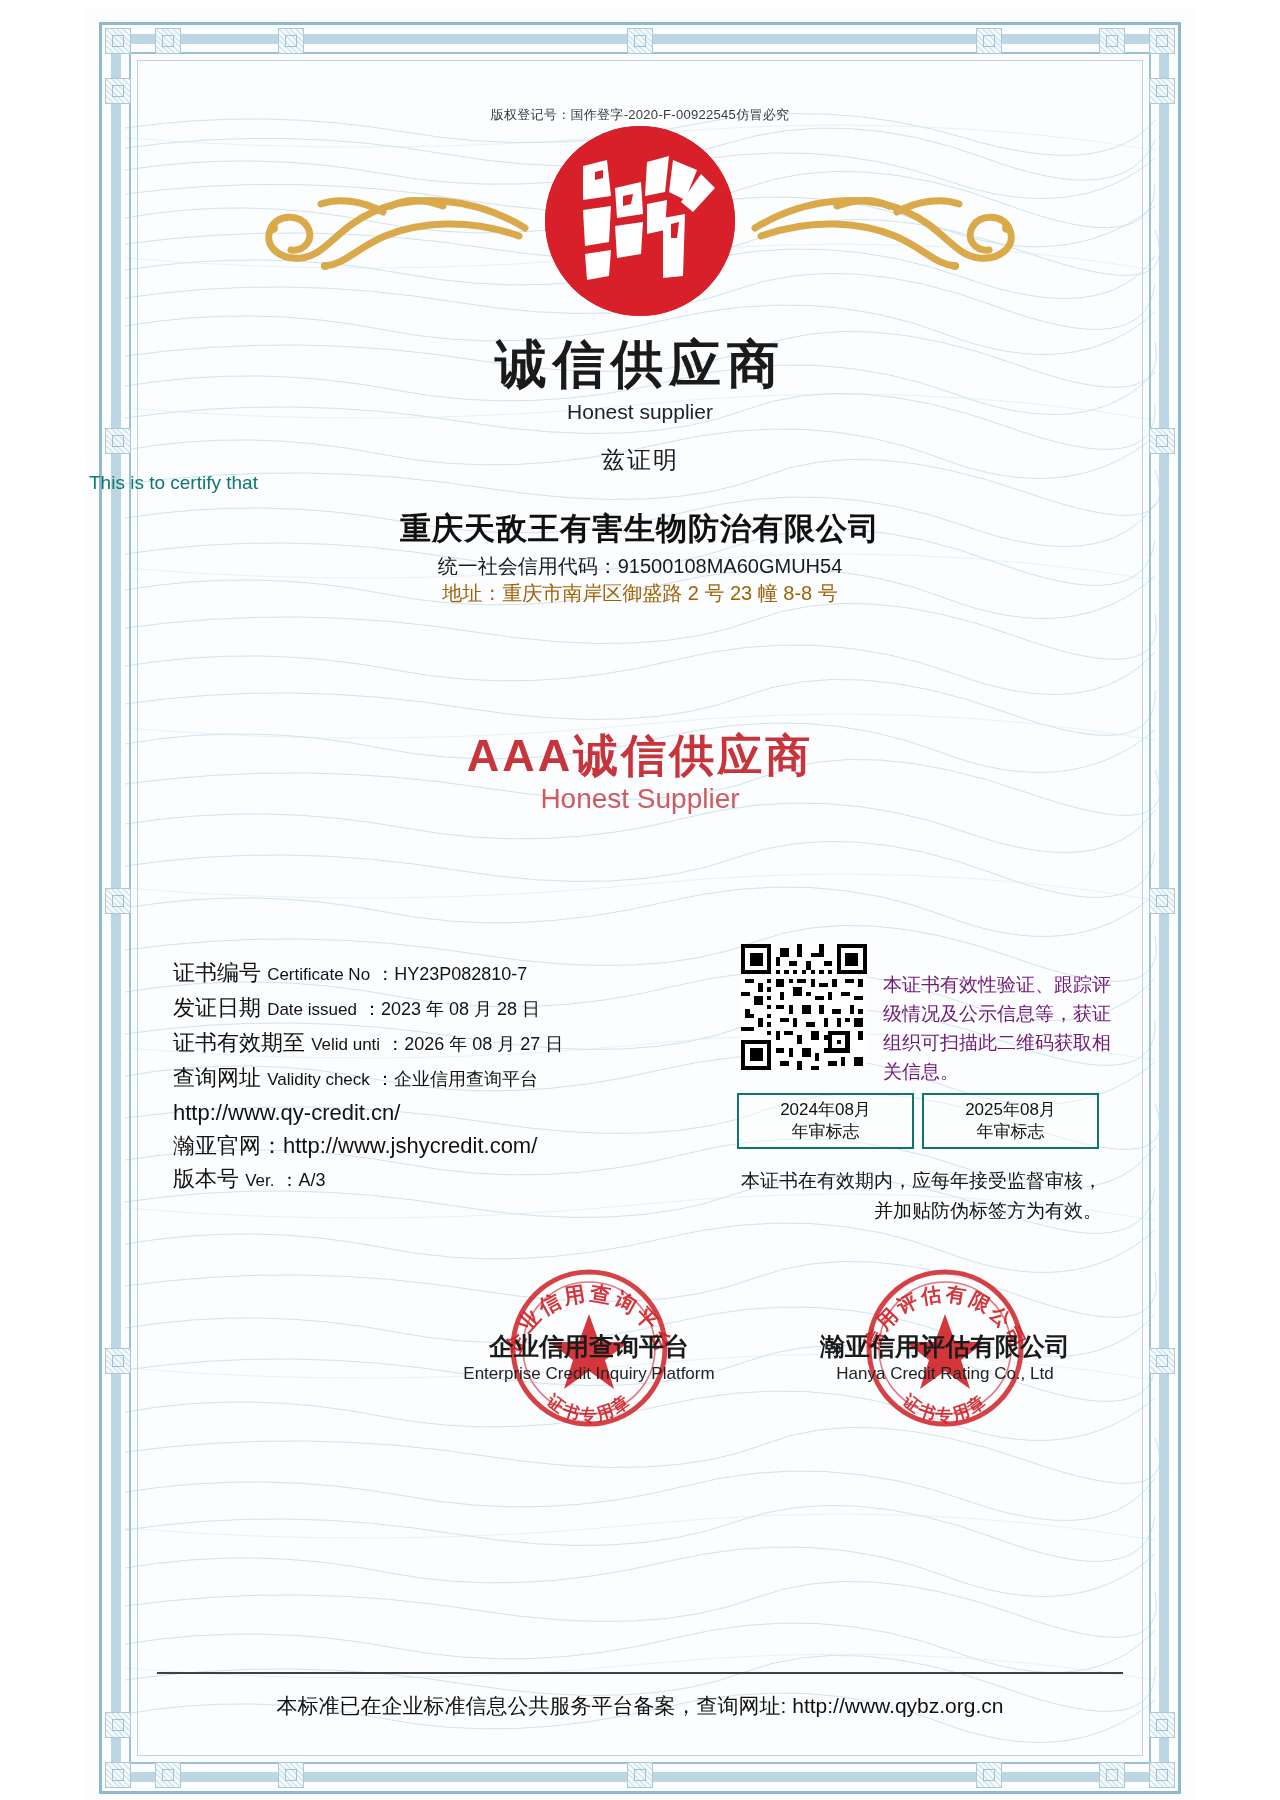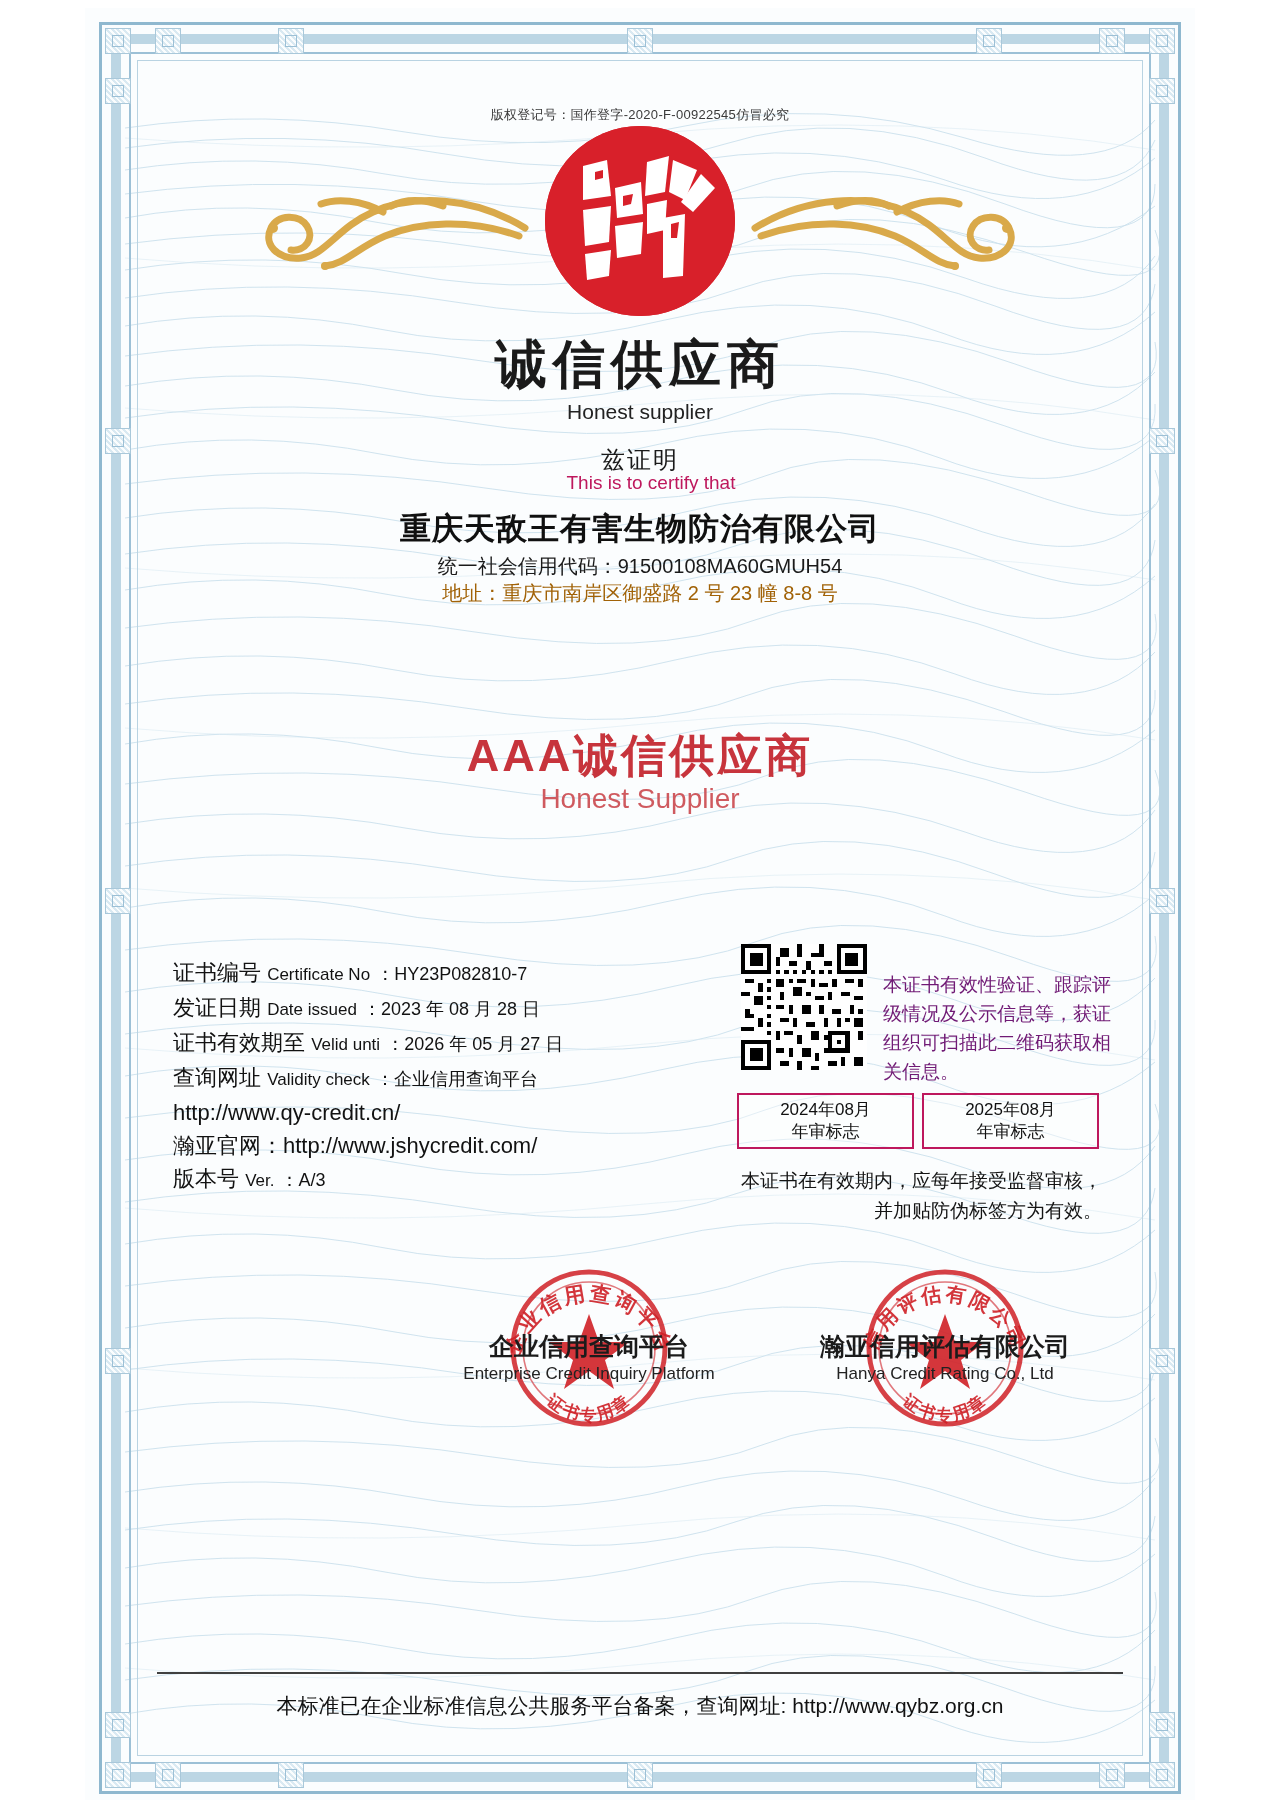--- a/index.html
+++ b/index.html
@@ -100,22 +100,22 @@
     position:absolute; top:392px; left:0; width:100%;
     text-align:center;
     font-size:21px; color:#222;
   }
   .certify-cn {
     position:absolute; top:436px; left:0; width:100%;
     text-align:center; font-size:24px; color:#1a1a1a;
     letter-spacing:2px;
   }
   .certify-en {
-    position:absolute; top:464px; left:11px; width:100%;
-    text-align:center; font-size:19px; color:#be185d;
+    position:absolute; top:464px; left:4px; width:100%;
+    font-size:19px; color:#0f766e;
   }
   .company {
     position:absolute; top:500px; left:0; width:100%;
     text-align:center;
     font-size:31px; font-weight:bold; color:#101010;
     letter-spacing:1px;
   }
   .code-line {
     position:absolute; top:545px; left:0; width:100%;
     text-align:center; font-size:20px; color:#1a1a1a;
@@ -161,21 +161,21 @@
     position:absolute; left:798px; top:962px; width:230px;
     font-size:19px; line-height:29px; color:#701a75;
     text-align:left;
   }
   .stamps-row {
     position:absolute; left:652px; top:1085px; width:362px;
     display:flex; gap:8px;
   }
   .year-box {
     flex:1; height:56px;
-    border:2px solid #be185d;
+    border:2px solid #0f766e;
     display:flex; flex-direction:column;
     align-items:center; justify-content:center;
     font-size:17px; line-height:22px; color:#111;
     background:rgba(255,255,255,.4);
   }
   .right-foot {
     position:absolute; left:652px; top:1158px; width:365px;
     font-size:19px; line-height:30px; color:#141414;
     text-align:right;
   }
@@ -379,21 +379,21 @@
         <span class="val">：HY23P082810-7</span>
       </div>
       <div class="row">
         <span class="lbl-cn">发证日期</span>
         <span class="lbl-en">Date issued</span>
         <span class="val">：2023 年 08 月 28 日</span>
       </div>
       <div class="row">
         <span class="lbl-cn">证书有效期至</span>
         <span class="lbl-en">Velid unti</span>
-        <span class="val">：2026 年 05 月 27 日</span>
+        <span class="val">：2026 年 08 月 27 日</span>
       </div>
       <div class="row">
         <span class="lbl-cn">查询网址</span>
         <span class="lbl-en">Validity check</span>
         <span class="val">：企业信用查询平台</span>
       </div>
       <div class="row">
         <span class="url">http://www.qy-credit.cn/</span>
       </div>
       <div class="row">

